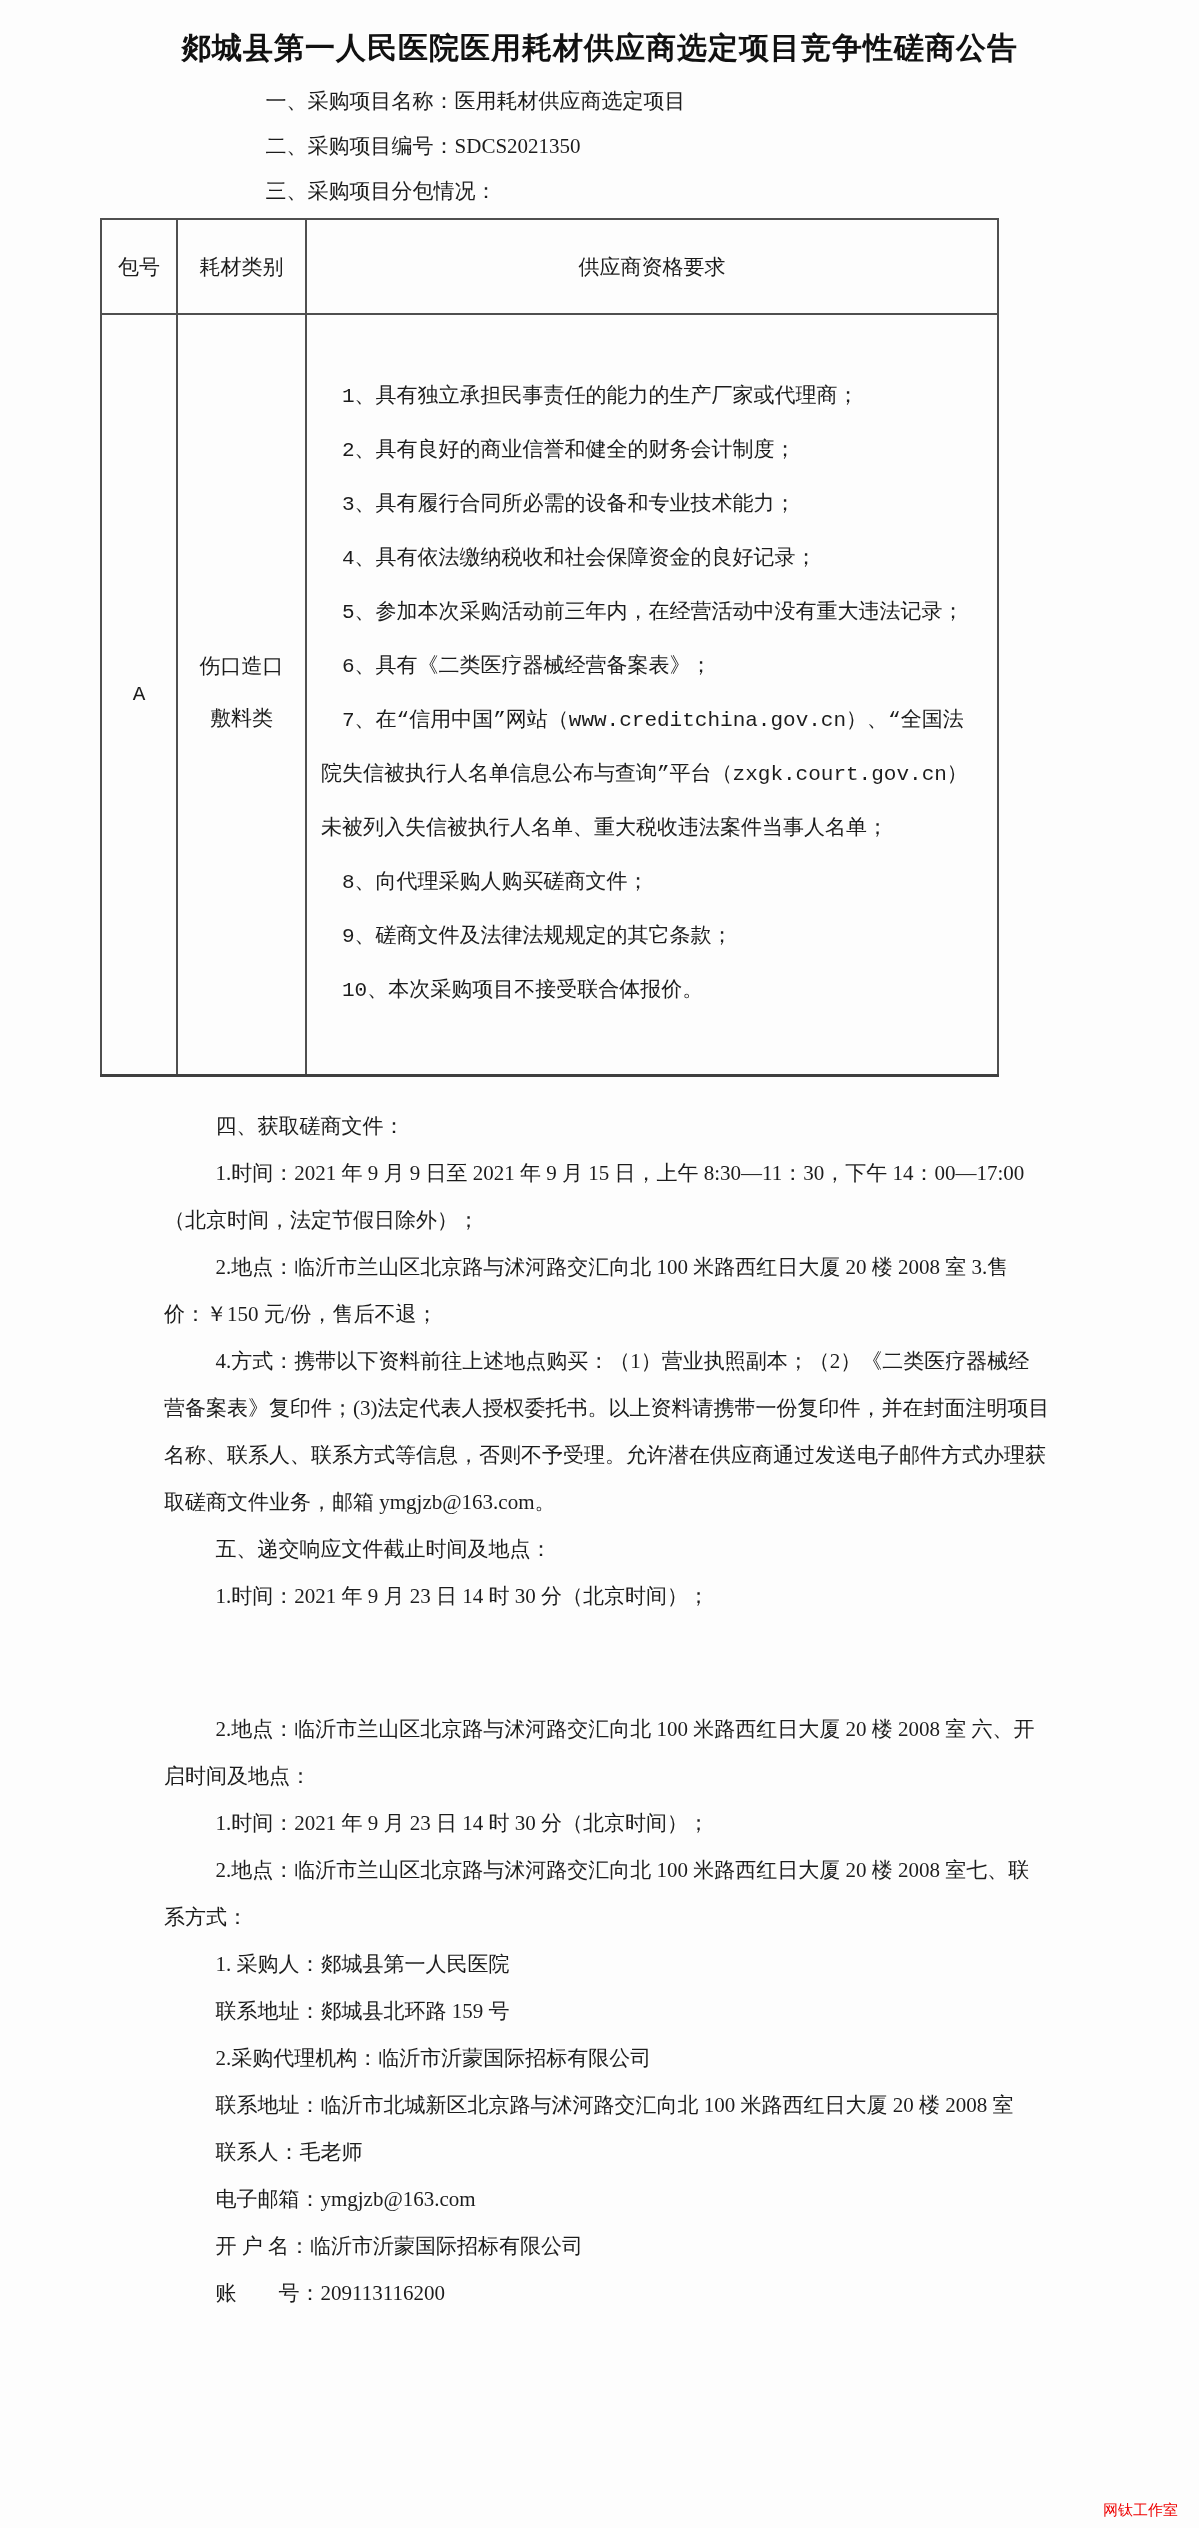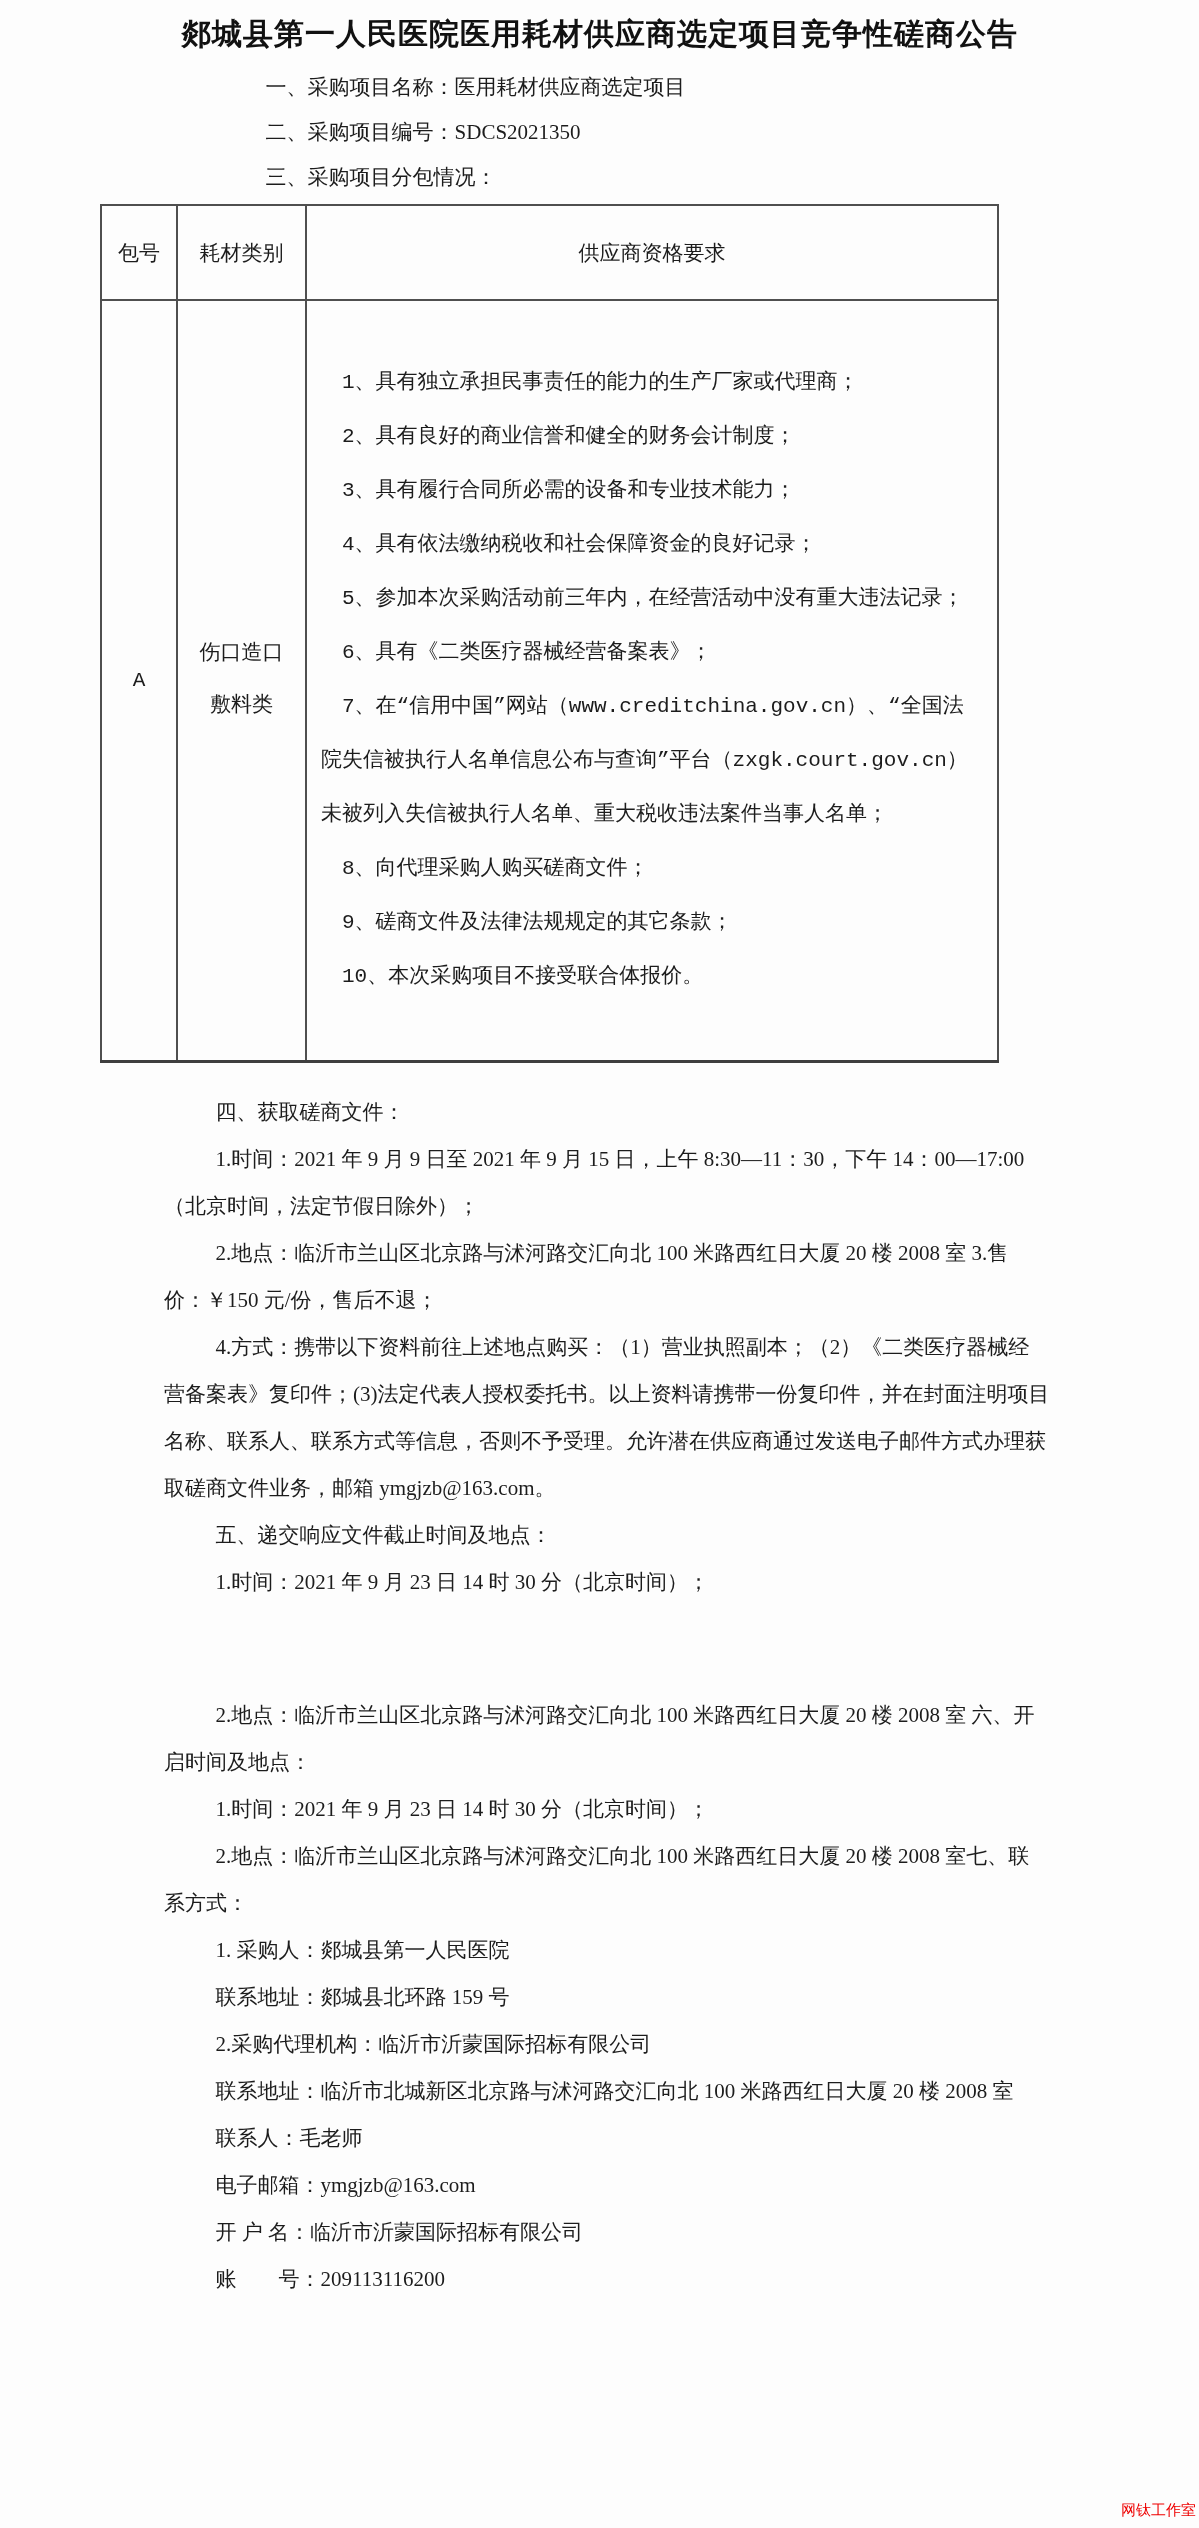--- a/index.html
+++ b/index.html
@@ -7,21 +7,21 @@
     position: relative;
     width: 1199px;
     height: 2528px;
     background: #fdfdfd;
     overflow: hidden;
     font-family: "Liberation Serif", "DejaVu Serif", serif;
     color: #1c1c1c;
   }
   .title {
     margin: 0;
-    padding-top: 14px;
+    padding-top: 28px;
     text-align: center;
     font-size: 30px;
     font-weight: 700;
     letter-spacing: 1px;
     color: #111;
   }
   .intro { margin-top: 10px; padding-left: 48px; }
   .intro p {
     margin: 0 40px 0 164px;
     font-size: 21px;
@@ -53,21 +53,21 @@
   .body-sections p {
     margin: 0 30px 0 164px;
     width: 886px;
     font-size: 21px;
     line-height: 47px;
     text-indent: 2.45em;
   }
   .body-sections p.gap { margin-top: 86px; }
   .watermark {
     position: absolute;
-    right: 3px;
+    right: 21px;
     bottom: 8px;
     font-size: 15px;
     color: #ee0000;
     font-family: "Liberation Sans", sans-serif;
     text-align: center;
   }
 </style>
 </head>
 <body>
 

